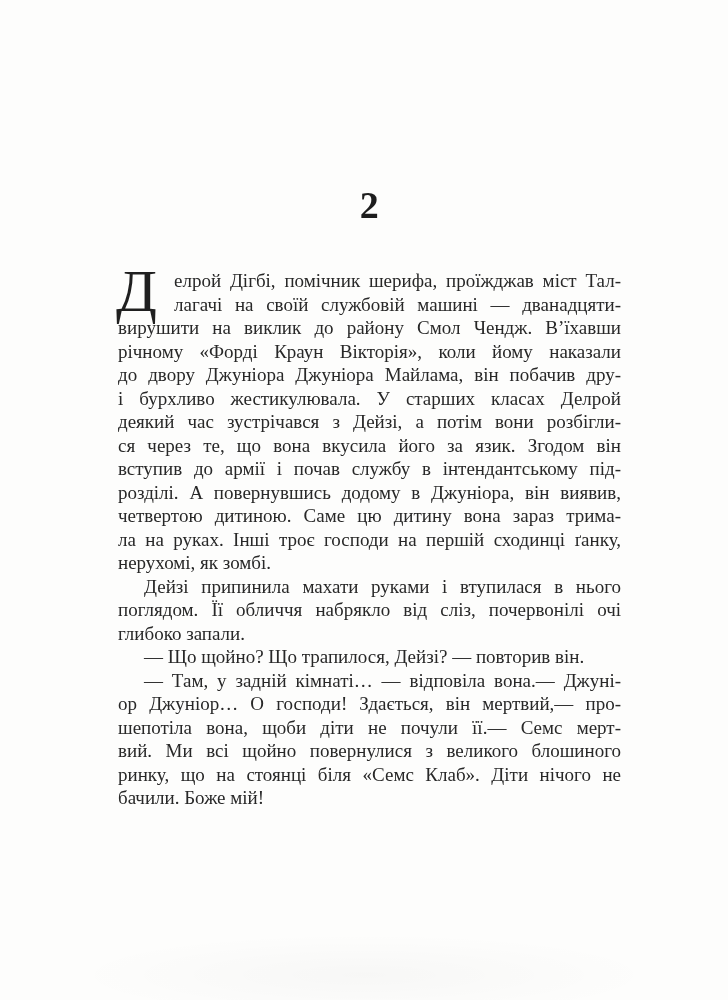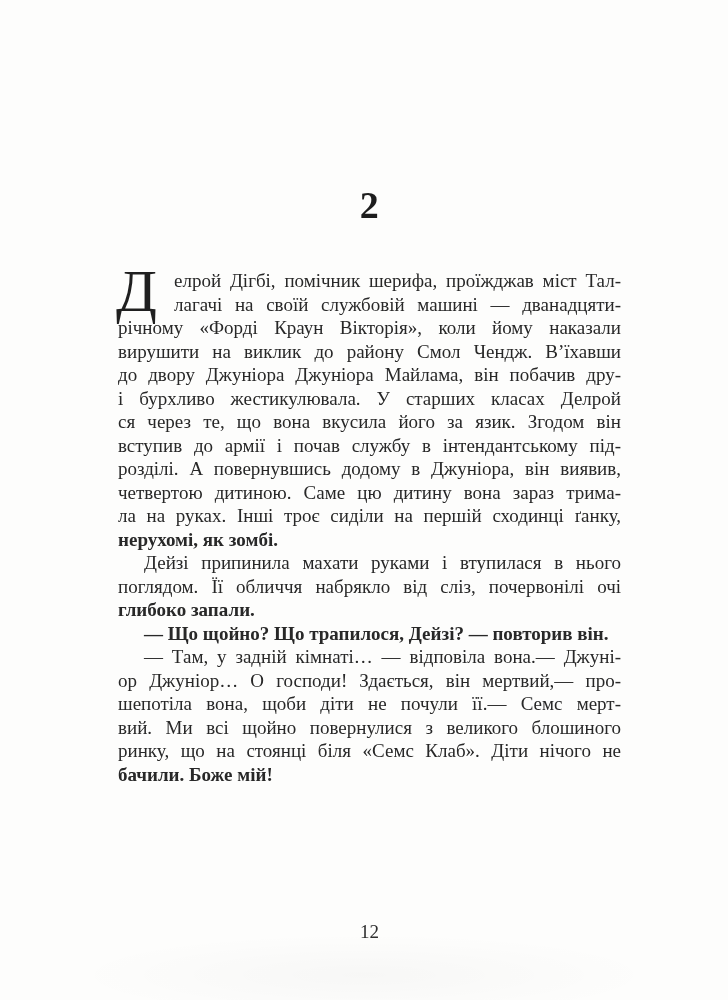--- a/index.html
+++ b/index.html
@@ -48,21 +48,20 @@
     margin: 0;
     padding: 0;
   }
   .line {
     text-align: justify;
     text-align-last: justify;
     -moz-text-align-last: justify;
   }
   .line.last {
     text-align-last: left;
-    font-weight: bold;
     -moz-text-align-last: left;
   }
   .line.indent {
     text-indent: 26px;
   }
   .para.has-dropcap .line.dc {
     margin-left: 56px;
   }
   .dropcap {
     position: absolute;
@@ -86,43 +85,43 @@
 <body>
 
 <div class="book-page">
   <div class="chapter-number">2</div>
 
   <div class="text-block">
       <div class="para has-dropcap">
         <span class="dropcap">Д</span>
         <div class="line dc">елрой Дігбі, помічник шерифа, проїжджав міст Тал-</div>
         <div class="line dc">лагачі на своїй службовій машині — дванадцяти-</div>
+        <div class="line">вирушити на виклик до району Смол Чендж. В’їхавши</div>
         <div class="line">річному «Форді Краун Вікторія», коли йому наказали</div>
-        <div class="line">вирушити на виклик до району Смол Чендж. В’їхавши</div>
         <div class="line">до двору Джуніора Джуніора Майлама, він побачив дру-</div>
         <div class="line">і бурхливо жестикулювала. У старших класах Делрой</div>
+        <div class="line">деякий час зустрічався з Дейзі, а потім вони розбігли-</div>
         <div class="line">ся через те, що вона вкусила його за язик. Згодом він</div>
         <div class="line">вступив до армії і почав службу в інтендантському під-</div>
         <div class="line">розділі. А повернувшись додому в Джуніора, він виявив,</div>
         <div class="line">четвертою дитиною. Саме цю дитину вона зараз трима-</div>
-        <div class="line">ла на руках. Інші троє сиділи на першій сходинці ґанку,</div>
+        <div class="line">ла на руках. Інші троє господи на першій сходинці ґанку,</div>
         <div class="line last">нерухомі, як зомбі.</div>
       </div>
       <div class="para">
         <div class="line indent">Дейзі припинила махати руками і втупилася в нього</div>
         <div class="line">поглядом. Її обличчя набрякло від сліз, почервонілі очі</div>
         <div class="line last">глибоко запали.</div>
       </div>
       <div class="para">
         <div class="line indent last">— Що щойно? Що трапилося, Дейзі? — повторив він.</div>
       </div>
       <div class="para">
         <div class="line indent">— Там, у задній кімнаті… — відповіла вона.— Джуні-</div>
         <div class="line">ор Джуніор… О господи! Здається, він мертвий,— про-</div>
         <div class="line">шепотіла вона, щоби діти не почули її.— Семс мерт-</div>
         <div class="line">вий. Ми всі щойно повернулися з великого блошиного</div>
         <div class="line">ринку, що на стоянці біля «Семс Клаб». Діти нічого не</div>
         <div class="line last">бачили. Боже мій!</div>
       </div>
     </div>
 
-  <div class="page-number">12</div>
 </div>
 
 </body></html>

